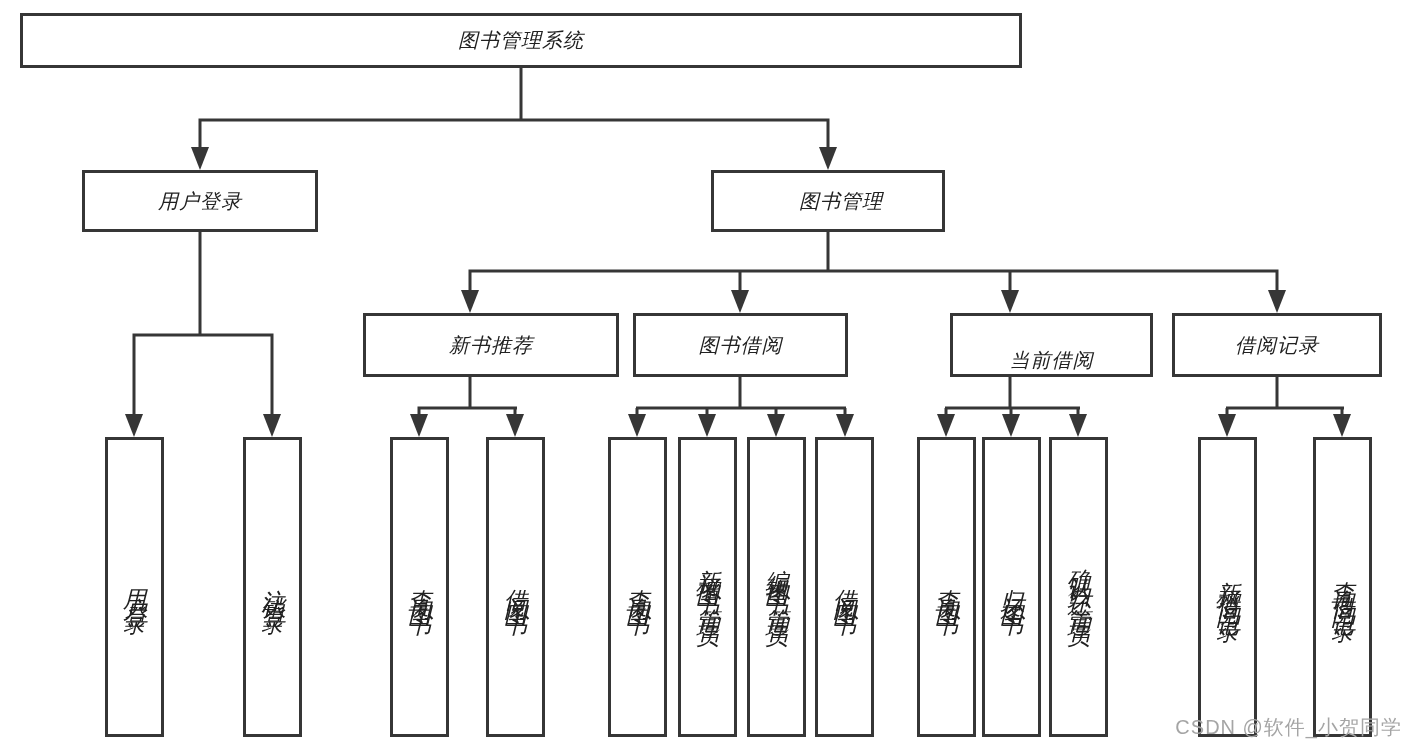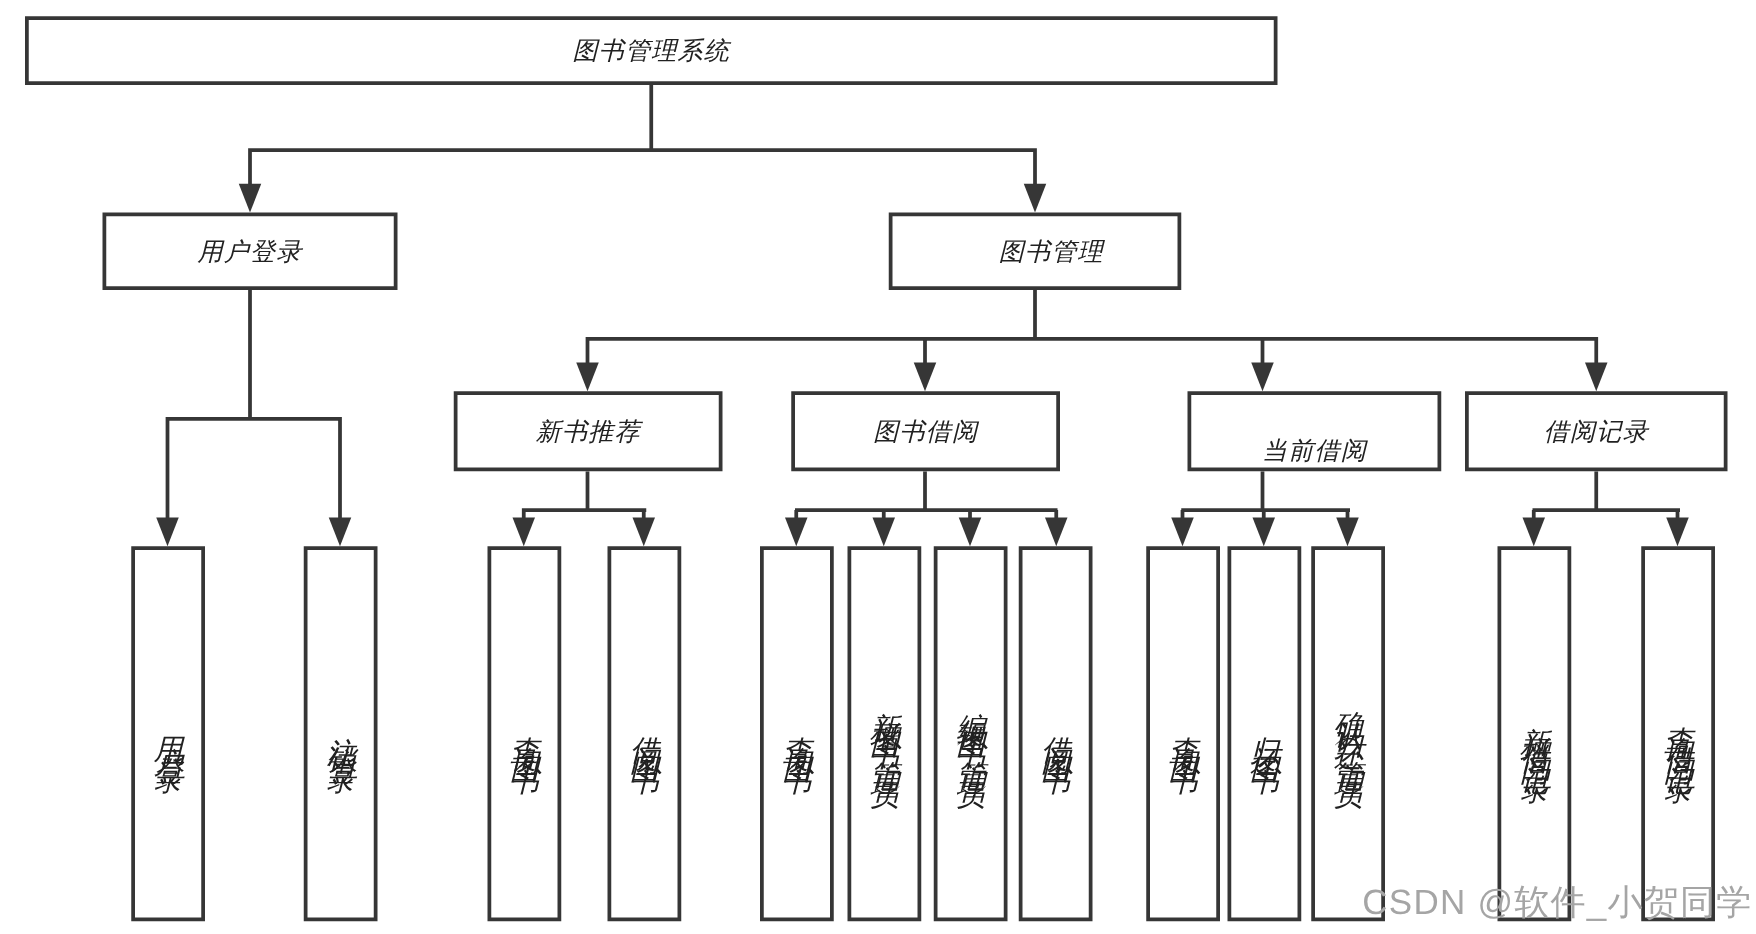--- a/index.html
+++ b/index.html
@@ -49,21 +49,21 @@
     text-orientation: mixed;
     font-size: 23px;
     letter-spacing: 8px;
     line-height: 1;
     color: #212121;
   }
   .watermark {
     position: absolute;
     right: 3px;
     bottom: 6px;
-    font-size: 28px;
+    font-size: 20px;
     color: #a5a5a5;
     letter-spacing: 1px;
     z-index: 5;
     white-space: nowrap;
   }
   svg line, svg path { stroke: #363636; stroke-width: 3; fill: none; }
   svg polygon { fill: #363636; stroke: none; }
 </style>
 </head>
 <body>
@@ -119,21 +119,21 @@
     <span class="lbl">图书管理系统</span>
   </div>
 
   <div class="node h" style="left:82px; top:170px; width:236px; height:62px;">
     <span class="lbl">用户登录</span>
   </div>
   <div class="node h" style="left:711px; top:170px; width:234px; height:62px;padding-left:26px;">
     <span class="lbl">图书管理</span>
   </div>
 
-  <div class="node h" style="left:363px; top:313px; width:215px; height:64px;">
+  <div class="node h" style="left:363px; top:313px; width:256px; height:64px;">
     <span class="lbl">新书推荐</span>
   </div>
   <div class="node h" style="left:633px; top:313px; width:215px; height:64px;">
     <span class="lbl">图书借阅</span>
   </div>
   <div class="node h" style="left:950px; top:313px; width:203px; height:64px;align-items:flex-end;">
     <span class="lbl">当前借阅</span>
   </div>
   <div class="node h" style="left:1172px; top:313px; width:210px; height:64px;">
     <span class="lbl">借阅记录</span>

